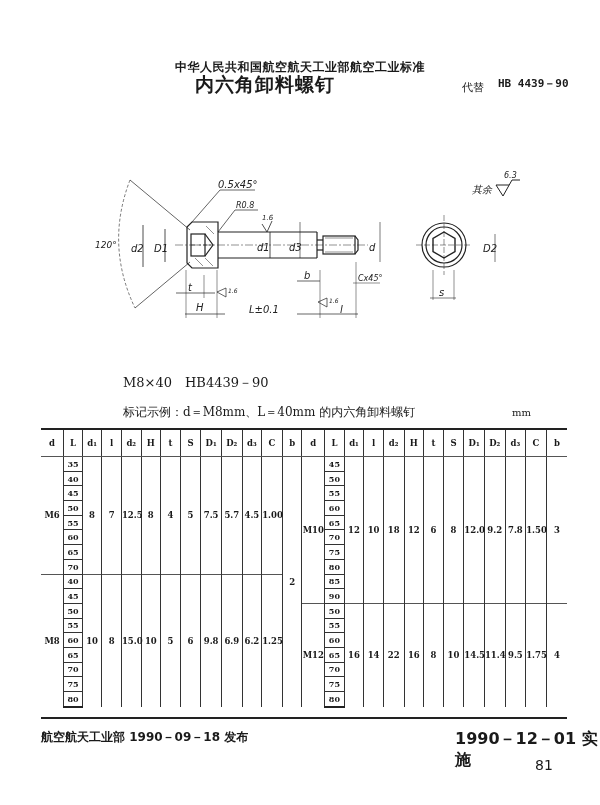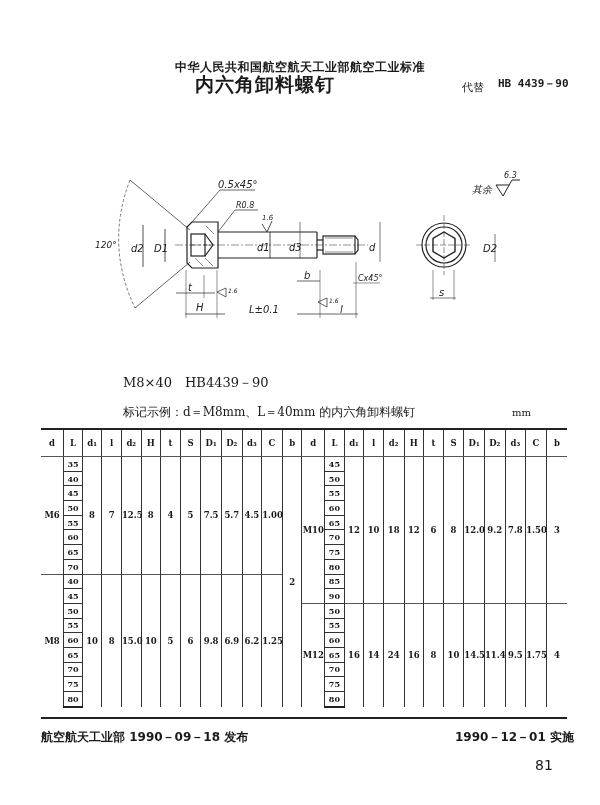--- a/index.html
+++ b/index.html
@@ -20,21 +20,21 @@
   table.spec th, table.spec td { border-left:1px solid #333; border-right:1px solid #333;
                text-align:center; padding:0; font-weight:bold; }
   table.spec th { height:26px; border-top:2px solid #222; border-bottom:1px solid #555; font-size:8.5px; }
   table.spec td.lcell { height:13.7px; border:1px solid #333; font-size:8px; }
   table.spec tr.last td { border-bottom:2px solid #222; }
   table.spec th:first-child, table.spec td:first-child { border-left:none; }
   table.spec th:last-child, table.spec td:last-child { border-right:none; }
   .sep-row td.group { border-top:1px solid #555;margin-top:48px; }
   .footer-rule { left:41px; top:717px; width:526px; height:0; border-top:2px solid #222; }
   .footer-left { left:41px; top:729px; font-family:"DejaVu Sans", sans-serif; font-weight:bold; font-size:12px; }
-  .footer-right { left:455px; top:729px; font-family:"DejaVu Sans", sans-serif; font-weight:bold; font-size:12px; }
+  .footer-right { left:455px; top:729px; font-family:"DejaVu Sans", sans-serif; font-weight:bold; font-size:16px; }
   .page-no { left:535px; top:757px; font-family:"DejaVu Sans", sans-serif; font-size:14px; }
   svg text { font-family:"DejaVu Sans", sans-serif; font-style:italic; }
 </style>
 </head>
 <body>
 
 <div class="abs hdr-org">中华人民共和国航空航天工业部航空工业标准</div>
 <div class="abs doc-title">内六角卸料螺钉</div>
 <div class="abs std-no">HB 4439－90</div>
 <div class="abs std-rep">代替</div>
@@ -273,21 +273,21 @@
     <tr>
         <td class="lcell">45</td>
         <td class="lcell">90</td>
       </tr>
     <tr class="sep-row">
       <td class="lcell">50</td>
       <td rowspan="7" class="group">M12</td>
       <td class="lcell">50</td>
       <td rowspan="7" class="group">16</td>
       <td rowspan="7" class="group">14</td>
-      <td rowspan="7" class="group">24</td>
+      <td rowspan="7" class="group">22</td>
       <td rowspan="7" class="group">16</td>
       <td rowspan="7" class="group">8</td>
       <td rowspan="7" class="group">10</td>
       <td rowspan="7" class="group">14.5</td>
       <td rowspan="7" class="group">11.4</td>
       <td rowspan="7" class="group">9.5</td>
       <td rowspan="7" class="group">1.75</td>
       <td rowspan="7" class="group">4</td>
     </tr>
     <tr>

